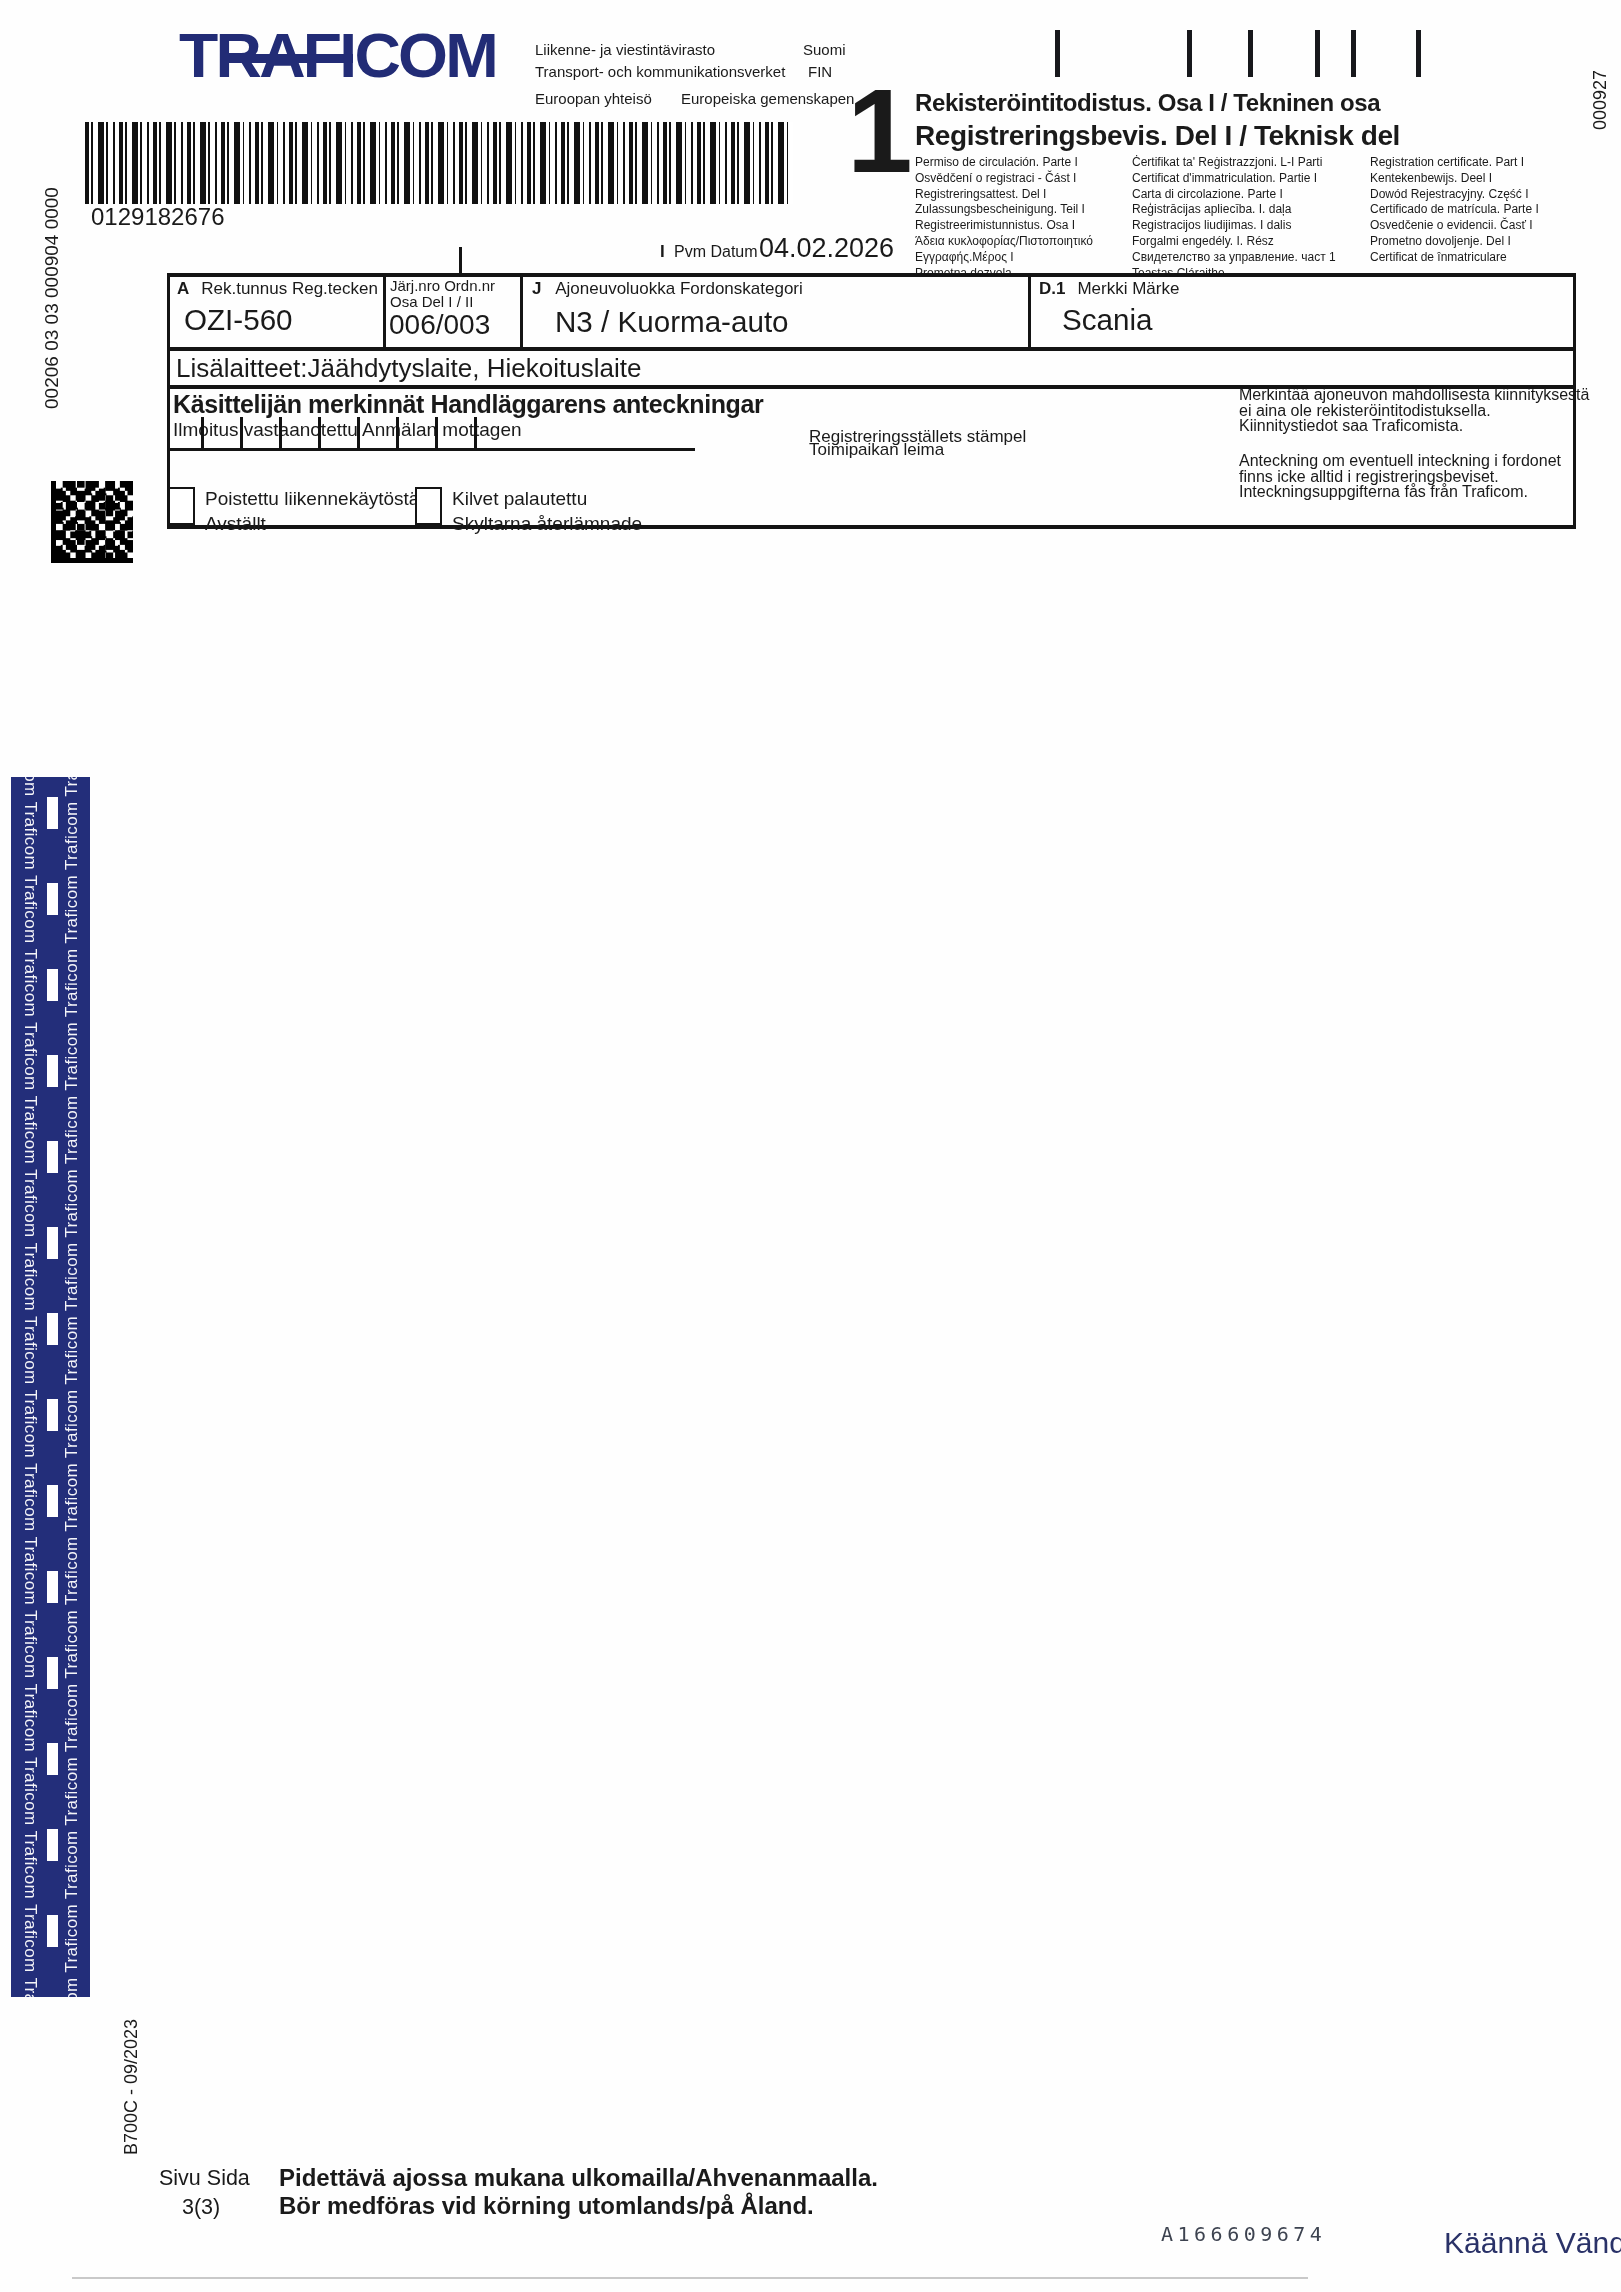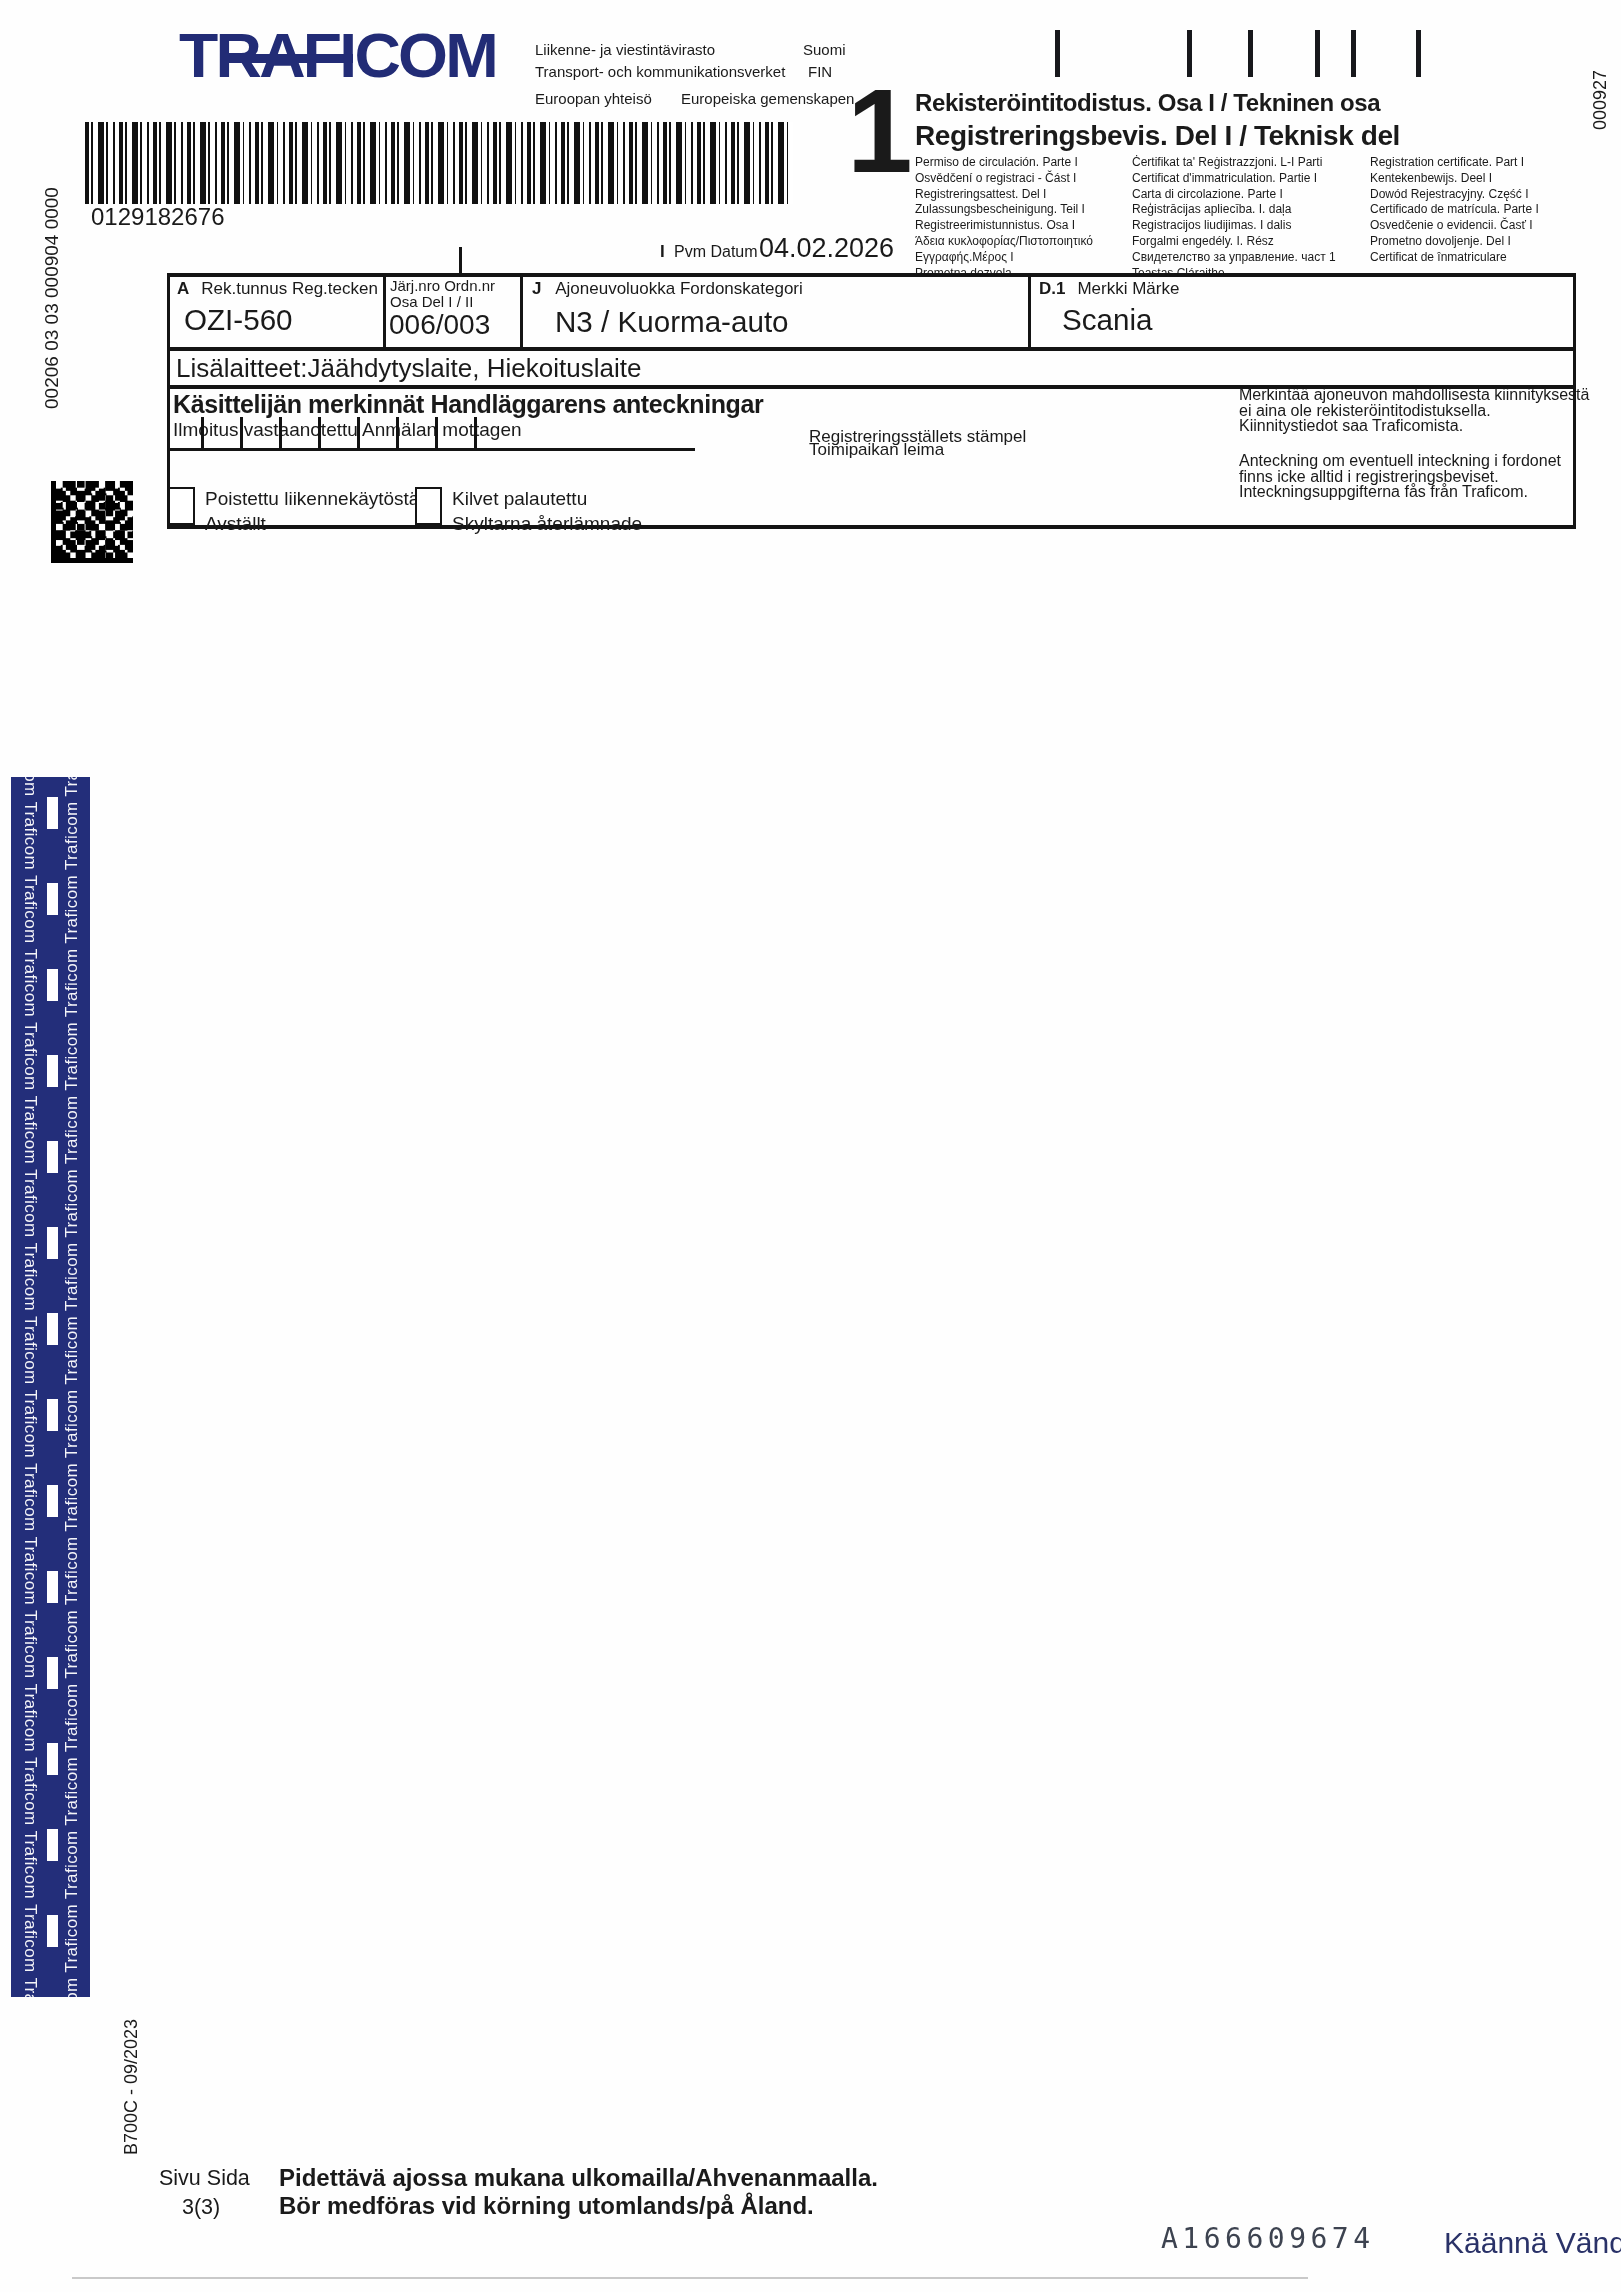--- a/index.html
+++ b/index.html
@@ -169,18 +169,18 @@
     <div class="banddash"></div>
   </div>
 
   <div class="rot" style="left:131px;top:2087px;font-size:18px;transform:translate(-50%,-50%) rotate(-90deg);">B700C - 09/2023</div>
 
   <div class="t" style="left:159px;top:2167px;font-size:21.5px;">Sivu Sida</div>
   <div class="t" style="left:182px;top:2196px;font-size:21.5px;">3(3)</div>
   <div class="t" style="left:279px;top:2165px;font-size:24px;font-weight:700;">Pidettävä ajossa mukana ulkomailla/Ahvenanmaalla.</div>
   <div class="t" style="left:279px;top:2193px;font-size:24px;font-weight:700;">Bör medföras vid körning utomlands/på Åland.</div>
 
-  <div class="t serif-num" style="left:1161px;top:2224px;font-size:28px;letter-spacing:4.5px;color:#3d4350;">A166609674</div>
+  <div class="t serif-num" style="left:1161px;top:2224px;font-size:20px;letter-spacing:4.5px;color:#3d4350;">A166609674</div>
   <div class="t" style="left:1444px;top:2227px;font-size:30px;color:#2a3268;">Käännä Vänd</div>
 
   <div style="position:absolute;left:72px;top:2277px;width:1236px;height:1.8px;background:#c9c9c9;"></div>
 </div>
 
 
 </body></html>

